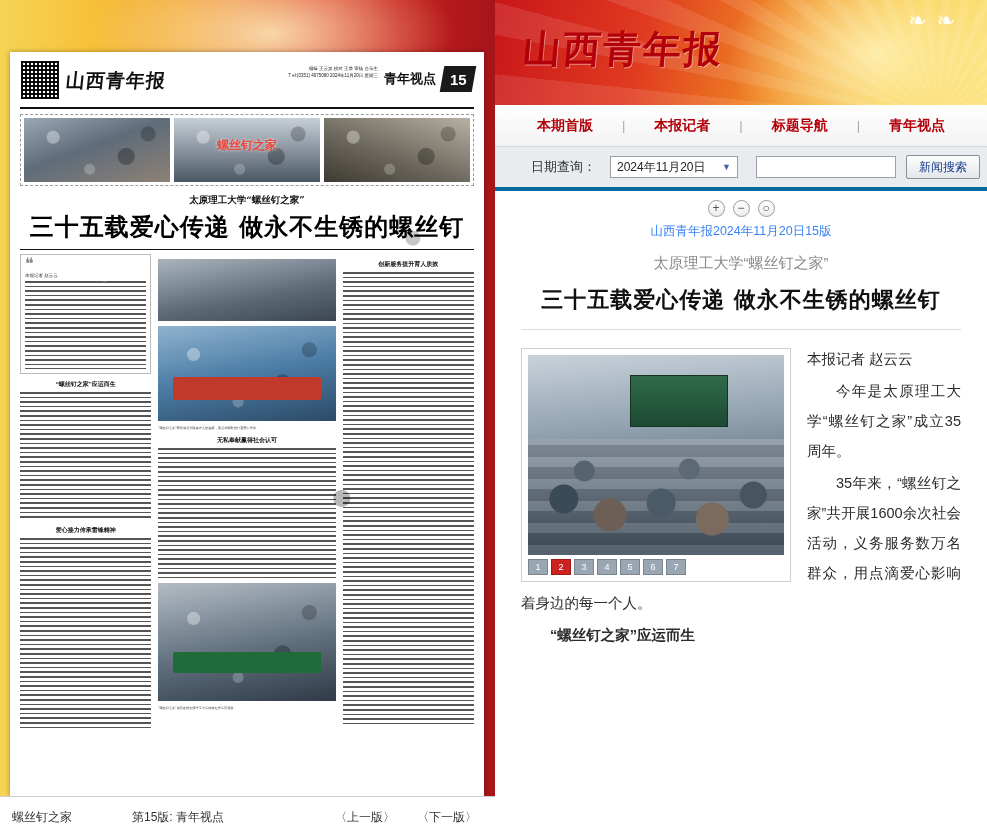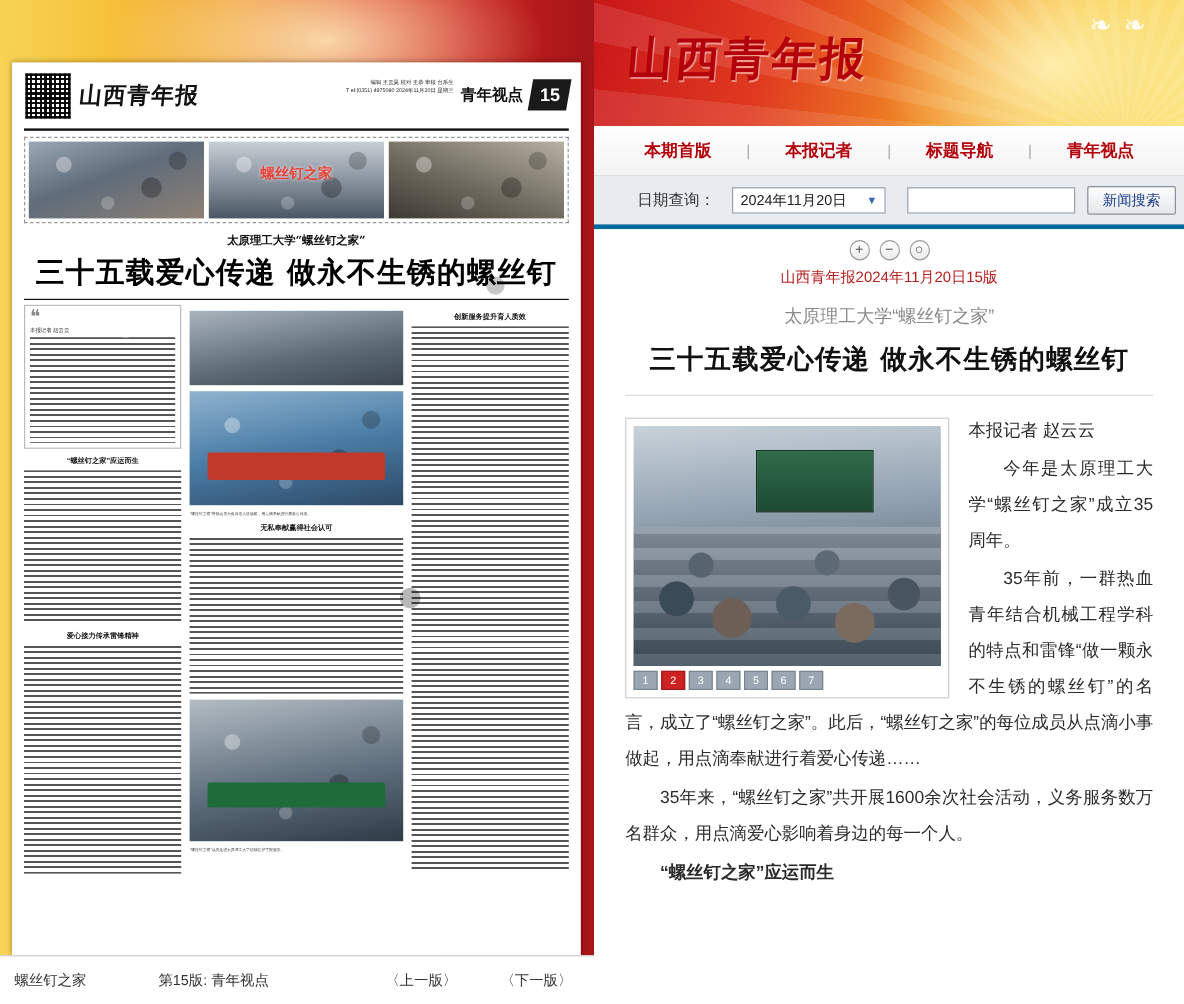--- a/index.html
+++ b/index.html
@@ -145,21 +145,21 @@
   .mid-ph-c { height: 118px; background: linear-gradient(170deg,#b3bcc4,#60707e 55%,#2f3b47); position: relative; }
   .mid-ph-c .banner { background:#1f6b3a; top: 58%; height: 18%; }
 
   .left-bottombar {
     position: absolute; left: 0; bottom: 0; width: 495px; height: 41px;
     background: #ffffff; border-top: 1px solid #cfcfcf;
     display: flex; align-items: center; font-size: 12px; color: #333;
   }
   .left-bottombar .lb-preview { margin-left: 12px; }
   .left-bottombar .lb-page { margin-left: 60px; }
-  .left-bottombar .lb-nav { margin-left: auto; display: flex; gap: 36px; margin-right: 18px; }
+  .left-bottombar .lb-nav { margin-left: auto; display: flex; gap: 22px; margin-right: 18px; }
   .left-bottombar a { color: #333; text-decoration: none; }
 
   
   .right-panel {
     position: relative;
     width: 492px; height: 837px;
     background: #ffffff;
   }
   .rp-banner {
     position: relative;
@@ -229,21 +229,21 @@
     height: 30px; display: flex; align-items: center; justify-content: center;
     gap: 8px; background:#fff; padding-top: 4px;
   }
   .zoom-btn {
     width: 17px; height: 17px; border-radius: 50%;
     border: 1px solid #9a9a9a; background: linear-gradient(#ffffff,#ececec);
     font-size: 12px; line-height: 15px; text-align: center; color: #555;
     cursor: pointer;
   }
   .rp-source {
-    text-align: center; font-size: 12.5px; color: #b91c1c; margin-top: 2px;
+    text-align: center; font-size: 12.5px; color: #3b82f6; margin-top: 2px;
   }
   .rp-kicker {
     text-align: center; font-size: 15px; color: #8a8a8a; margin-top: 14px;
   }
   .rp-headline {
     text-align: center; font-family: "DejaVu Serif", serif;
     font-size: 22px; font-weight: bold; color: #111;
     margin-top: 12px; letter-spacing: 1px;
   }
   .rp-divider { height:1px; background:#ddd; margin: 14px 26px 0; }
@@ -452,20 +452,19 @@
           <div class="tb">3</div>
           <div class="tb">4</div>
           <div class="tb">5</div>
           <div class="tb">6</div>
           <div class="tb">7</div>
         </div>
       </div>
 
       <p class="rp-p byline">本报记者  赵云云</p>
       <p class="rp-p">今年是太原理工大学“螺丝钉之家”成立35周年。</p>
-      <p class="rp-p">35年前，一群热血青年结合机械工程学科的特点和雷锋“做一颗永不生锈的螺丝钉”的名言，成立了“螺丝钉之家”。此后，“螺丝钉之家”的每位成员从点滴小事做起，用点滴奉献进行着爱心传递……</p>
       <p class="rp-p">35年来，“螺丝钉之家”共开展1600余次社会活动，义务服务数万名群众，用点滴爱心影响着身边的每一个人。</p>
       <p class="rp-sub">“螺丝钉之家”应运而生</p>
       <div class="scroll-hint"></div>
     </div>
 
   </div>
 </div>
 
 </body></html>

